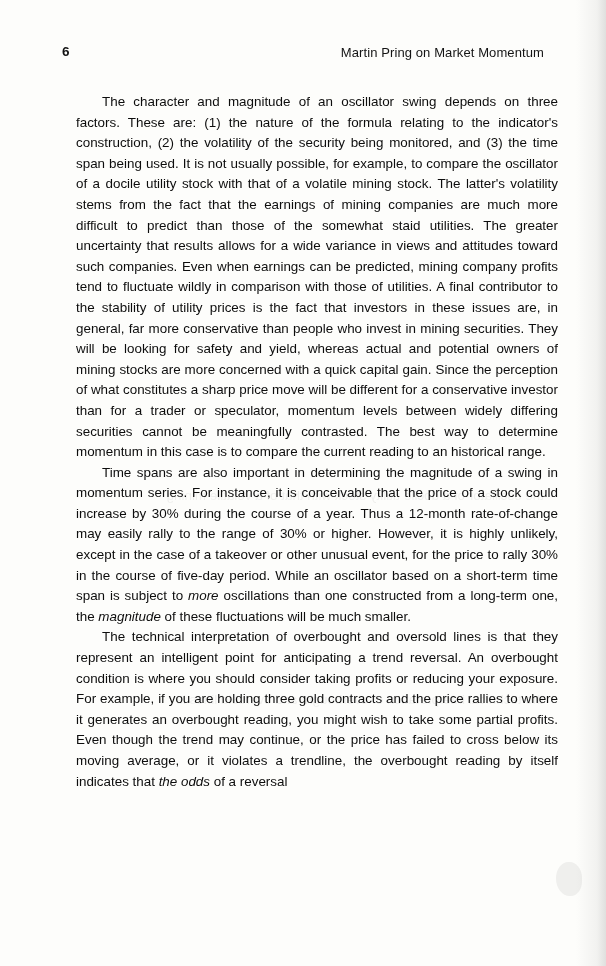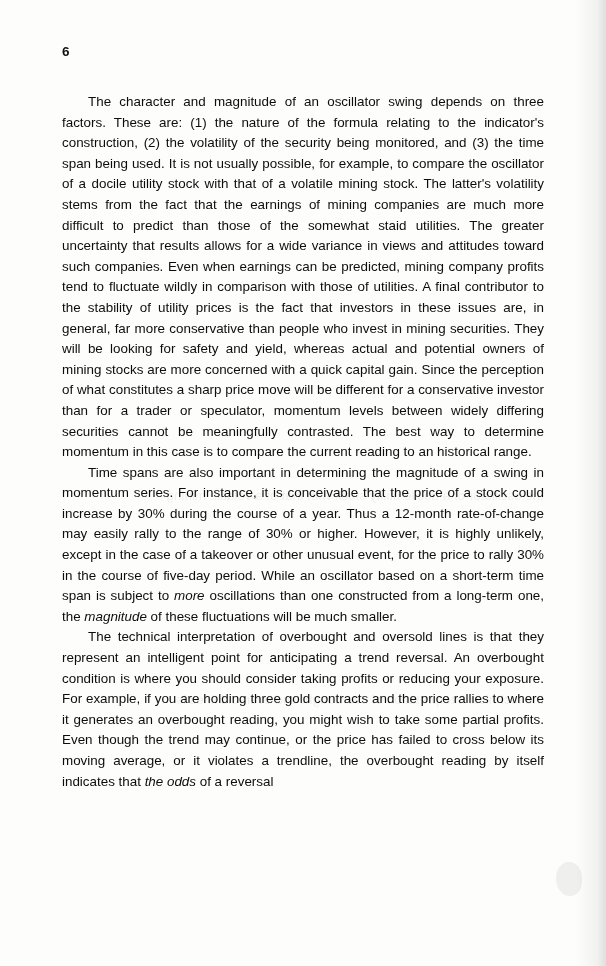--- a/index.html
+++ b/index.html
@@ -43,21 +43,21 @@
     position: absolute;
     right: 62px;
     top: 1px;
     font-size: 13px;
     letter-spacing: 0.1px;
     color: #141414;
     white-space: nowrap;
   }
   .body-text {
     position: absolute;
-    left: 62px;
+    left: 76px;
     top: 92px;
     width: 482px;
     font-size: 13.4px;
     line-height: 20.6px;
     color: #0d0d0d;
     text-align: justify;
   }
   .para {
     margin: 0 0 0 0;
     text-indent: 26px;
@@ -103,20 +103,21 @@
     pointer-events: none;
   }
 </style>
 </head>
 <body>
 
 <div class="page">
 
   <div class="header">
     <div class="folio">6</div>
+    <div class="running-head">Martin Pring on Market Momentum</div>
   </div>
 
   <div class="smudge smudge-a">the oscillator of a docile utility stock with that of a volatile mining</div>
   <div class="smudge smudge-b">the technical interpretation of overbought and oversold lines is</div>
 
   <div class="body-text">
     <p class="para">The character and magnitude of an oscillator swing depends on three factors. These are: (1) the nature of the formula relating to the indicator's construction, (2) the volatility of the security being monitored, and (3) the time span being used. It is not usually possible, for example, to compare the oscillator of a docile utility stock with that of a volatile mining stock. The latter's volatility stems from the fact that the earnings of mining companies are much more difficult to predict than those of the somewhat staid utilities. The greater uncertainty that results allows for a wide variance in views and attitudes toward such companies. Even when earnings can be predicted, mining company profits tend to fluctuate wildly in comparison with those of utilities. A final contributor to the stability of utility prices is the fact that investors in these issues are, in general, far more conservative than people who invest in mining securities. They will be looking for safety and yield, whereas actual and potential owners of mining stocks are more concerned with a quick capital gain. Since the perception of what constitutes a sharp price move will be different for a conservative investor than for a trader or speculator, momentum levels between widely differing securities cannot be meaningfully contrasted. The best way to determine momentum in this case is to compare the current reading to an historical range.</p>
     <p class="para">Time spans are also important in determining the magnitude of a swing in momentum series. For instance, it is conceivable that the price of a stock could increase by 30% during the course of a year. Thus a 12-month rate-of-change may easily rally to the range of 30% or higher. However, it is highly unlikely, except in the case of a takeover or other unusual event, for the price to rally 30% in the course of five-day period. While an oscillator based on a short-term time span is subject to <i>more</i> oscillations than one constructed from a long-term one, the <i>magnitude</i> of these fluctuations will be much smaller.</p>
     <p class="para">The technical interpretation of overbought and oversold lines is that they represent an intelligent point for anticipating a trend reversal. An overbought condition is where you should consider taking profits or reducing your exposure. For example, if you are holding three gold contracts and the price rallies to where it generates an overbought reading, you might wish to take some partial profits. Even though the trend may continue, or the price has failed to cross below its moving average, or it violates a trendline, the overbought reading by itself indicates that <i>the odds</i> of a reversal</p>
   </div>

